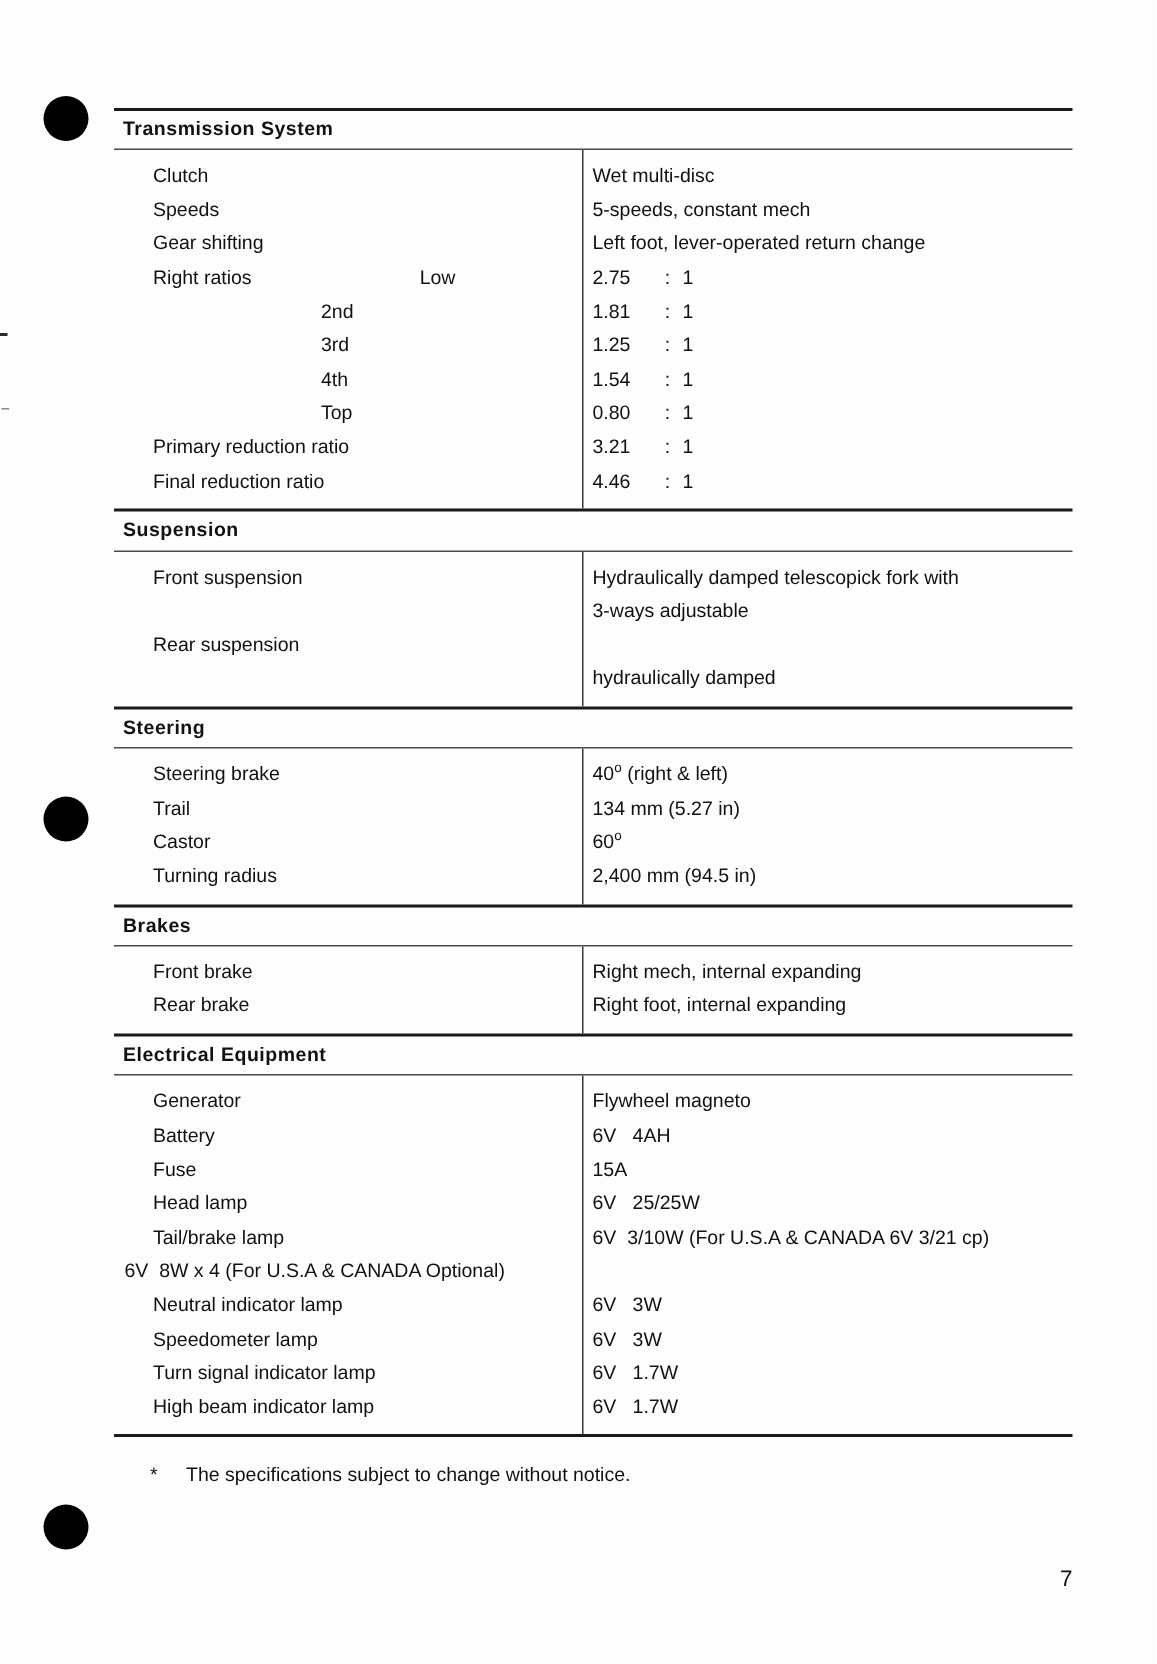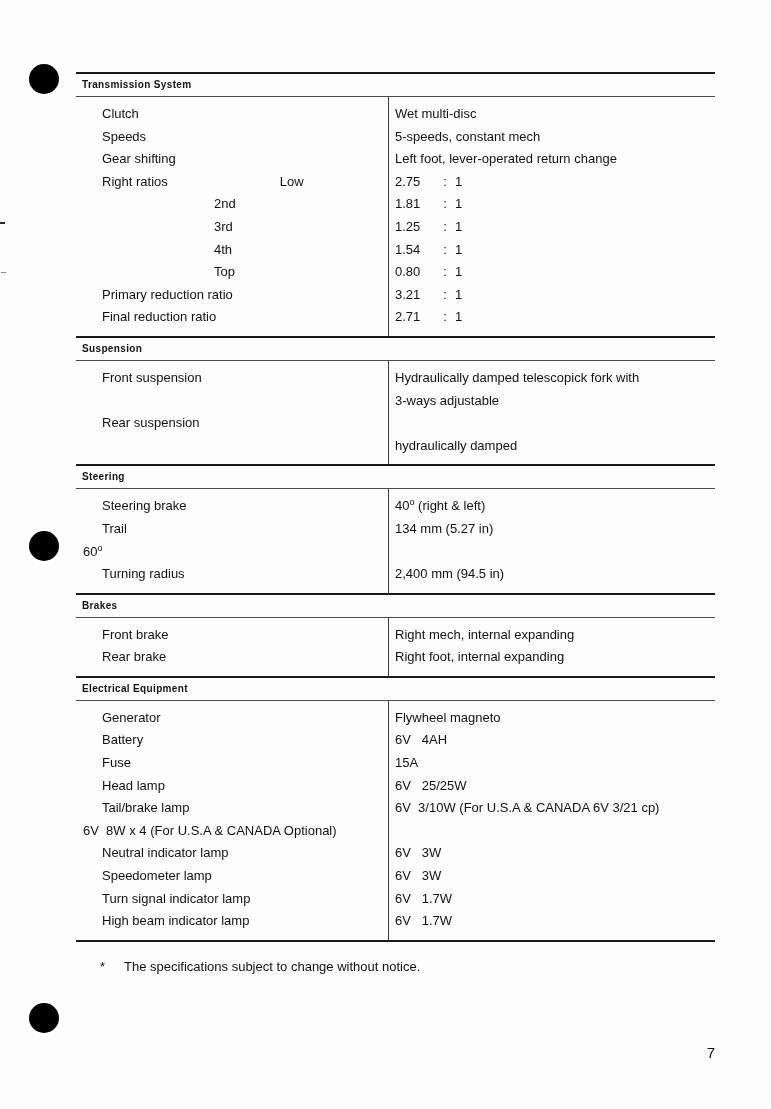--- a/index.html
+++ b/index.html
@@ -61,21 +61,21 @@
     width: 100%;
   }
   .rule-thin {
     height: 1px;
     background: #4a4a4a;
     width: 100%;
   }
 
   
   .section-head {
-    font-size: 10px;
+    font-size: 13px;
     font-weight: bold;
     letter-spacing: .35px;
     padding: 5px 0 6px 6px;
     line-height: 1.1;
   }
 
   
   .spec-body {
     position: relative;
     padding: 6px 0 7px 0;
@@ -200,21 +200,21 @@
           <div class="spec-row">
             <div class="cell-label"><span></span><span class="cell-sub"></span><span>Top</span></div>
             <div class="cell-value"><span class="ratio-num">0.80</span><span class="ratio-colon">:</span><span>1</span></div>
           </div>
           <div class="spec-row">
             <div class="cell-label"><span>Primary reduction ratio</span></div>
             <div class="cell-value"><span class="ratio-num">3.21</span><span class="ratio-colon">:</span><span>1</span></div>
           </div>
           <div class="spec-row">
             <div class="cell-label"><span>Final reduction ratio</span></div>
-            <div class="cell-value"><span class="ratio-num">2.71</span><span class="ratio-colon">:</span><span>1</span></div>
+            <div class="cell-value"><span class="ratio-num">4.46</span><span class="ratio-colon">:</span><span>1</span></div>
           </div>
         </div>
       </div>
       <div class="spec-section">
         <div class="rule-thick"></div>
         <div class="section-head">Suspension</div>
         <div class="rule-thin"></div>
         <div class="spec-body">
           <div class="spec-row">
             <div class="cell-label"><span>Front suspension</span></div>
@@ -240,20 +240,21 @@
         <div class="spec-body">
           <div class="spec-row">
             <div class="cell-label"><span>Steering brake</span></div>
             <div class="cell-value"><span>40</span><sup class="deg">o</sup><span> (right &amp; left)</span></div>
           </div>
           <div class="spec-row">
             <div class="cell-label"><span>Trail</span></div>
             <div class="cell-value"><span>134 mm (5.27 in)</span></div>
           </div>
           <div class="spec-row">
+            <div class="cell-label"><span>Castor</span></div>
             <div class="cell-value"><span>60</span><sup class="deg">o</sup><span></span></div>
           </div>
           <div class="spec-row">
             <div class="cell-label"><span>Turning radius</span></div>
             <div class="cell-value"><span>2,400 mm (94.5 in)</span></div>
           </div>
         </div>
       </div>
       <div class="spec-section">
         <div class="rule-thick"></div>

